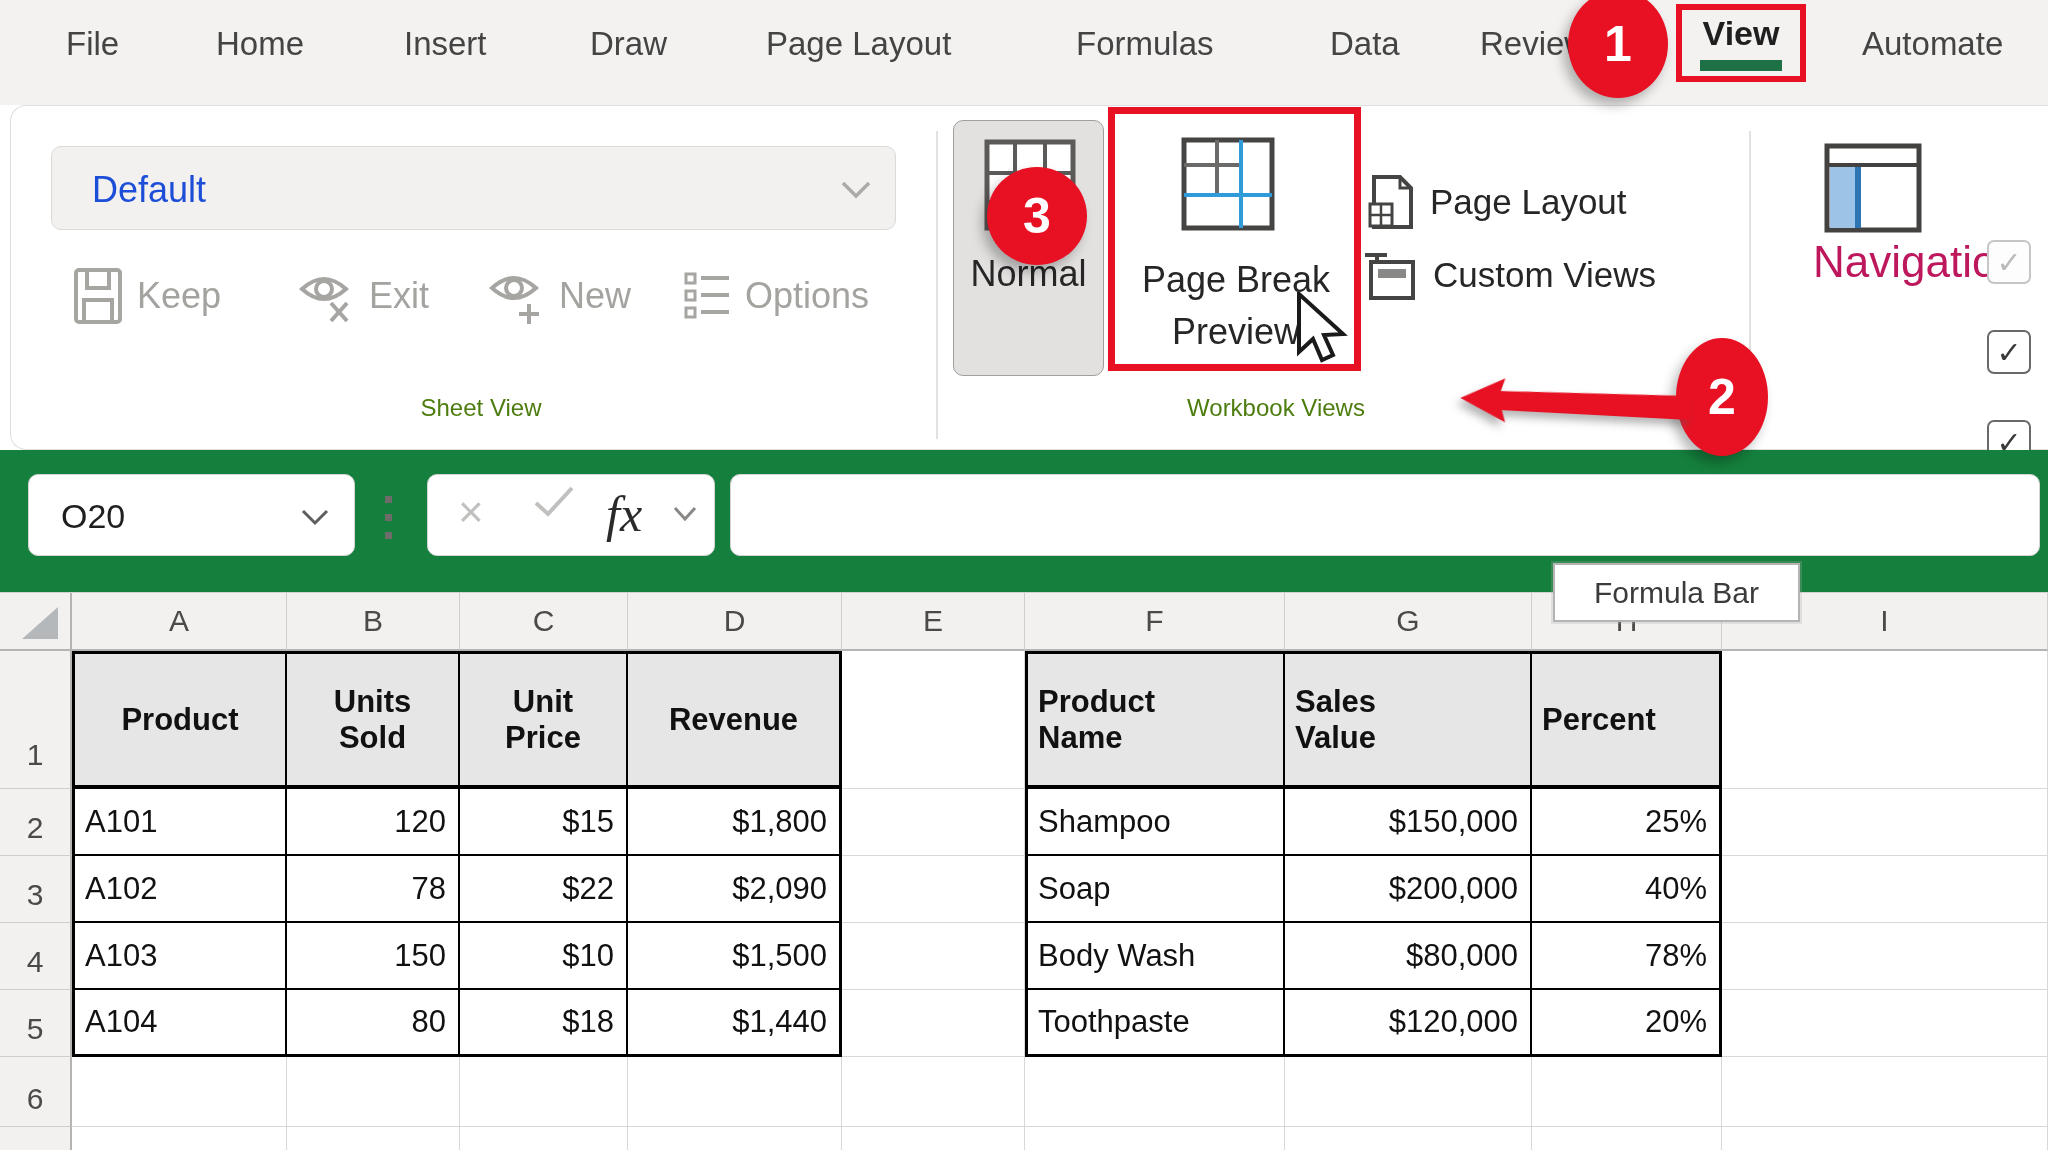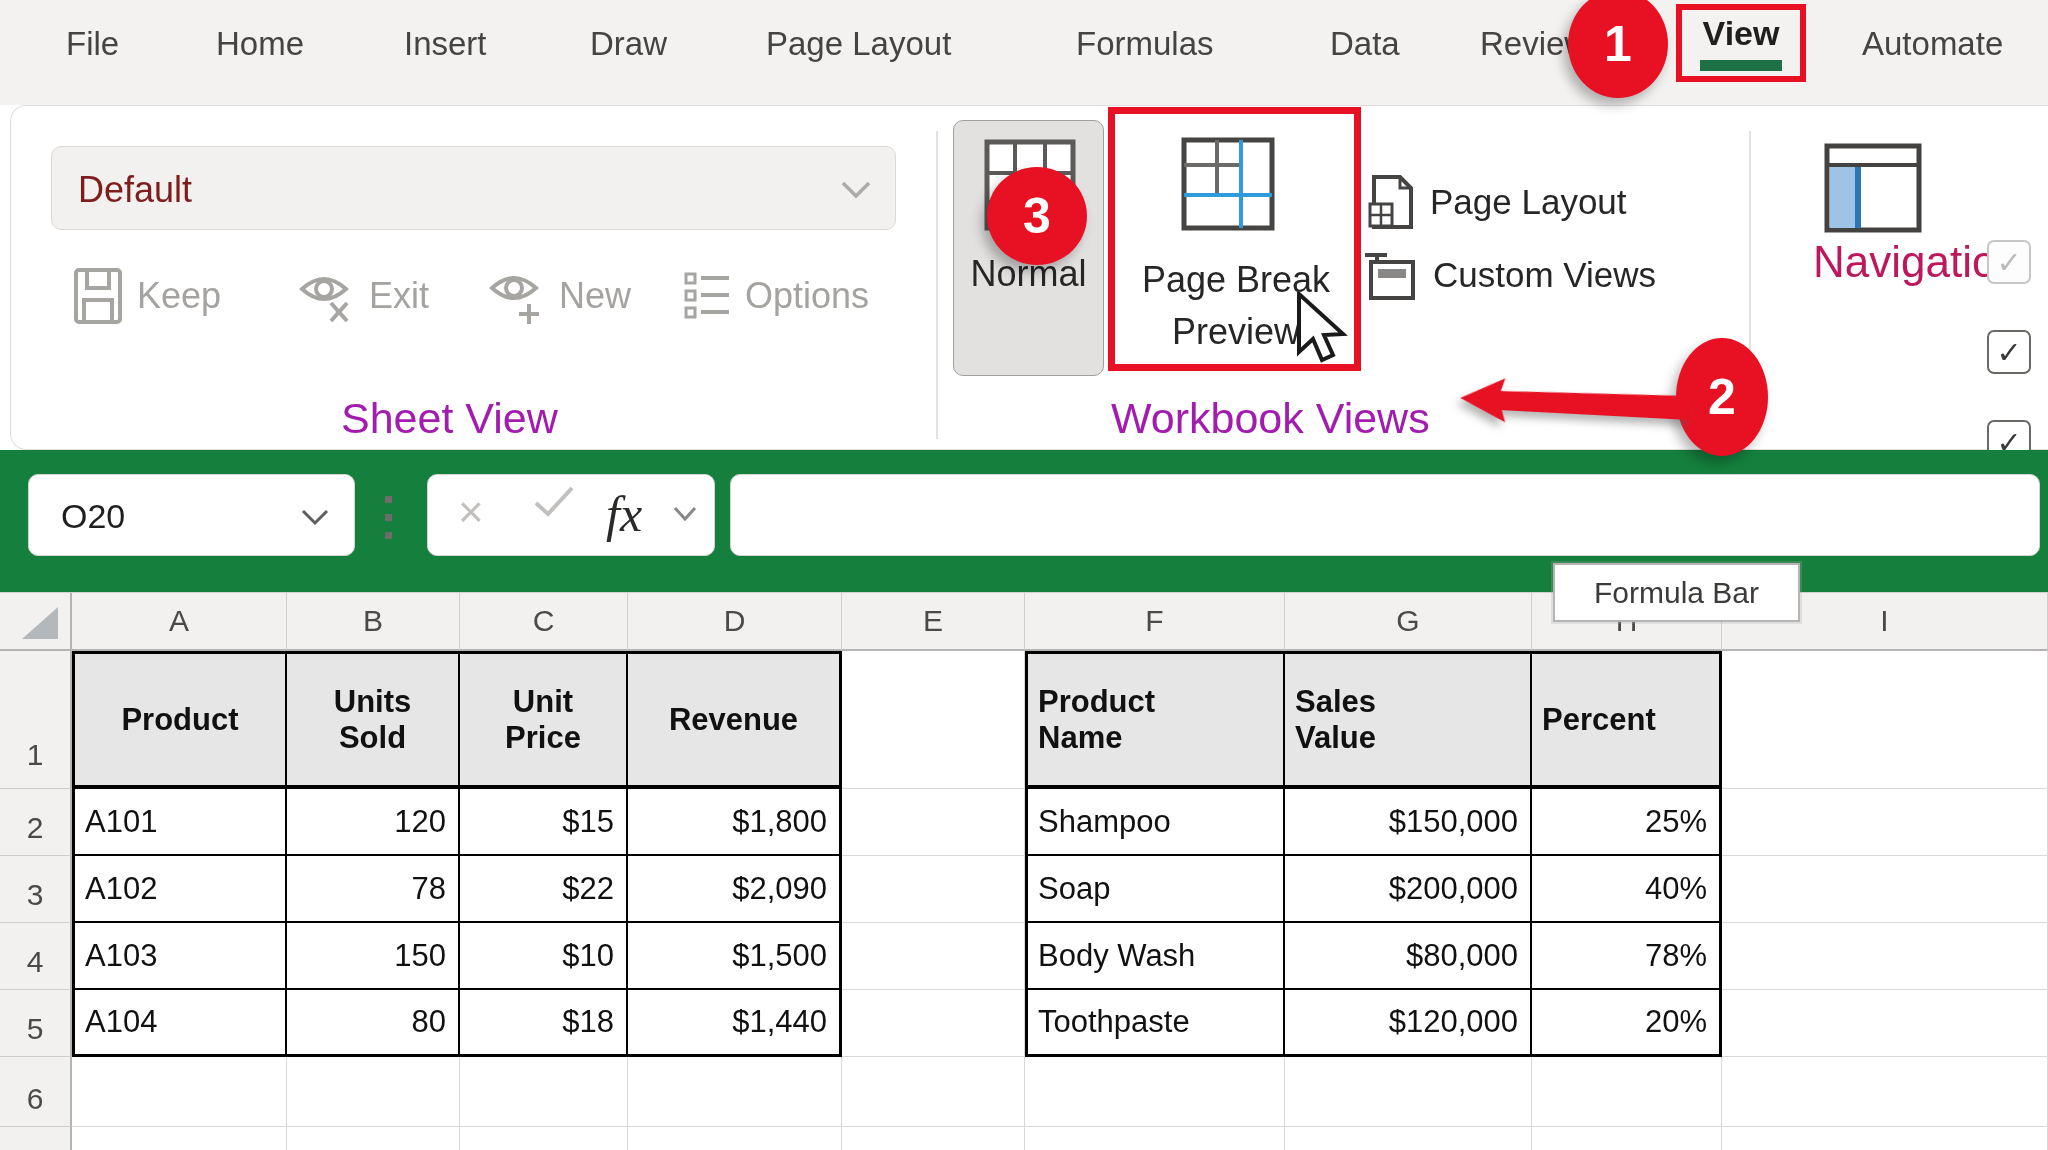--- a/index.html
+++ b/index.html
@@ -13,24 +13,24 @@
   .menu-item { position:absolute; top:22px; height:44px; line-height:44px; font-size:33px; color:#444; white-space:nowrap; }
   .view-box { position:absolute; left:1676px; top:4px; width:130px; height:78px; border:6px solid #e81123; z-index:40; }
   .view-label { position:absolute; left:0; top:4px; width:118px; text-align:center; font-size:34px; font-weight:bold; color:#1f1f1f; }
   .green-underline { position:absolute; left:18px; bottom:5px; width:82px; height:11px; background:#1e7145; }
   
   .ribbon { position:absolute; left:10px; top:105px; width:2038px; height:345px; background:#fff;
             border:1.5px solid #e0dedc; border-right:none; border-radius:16px 0 0 16px; }
   .rib-divider { position:absolute; top:25px; width:2px; height:308px; background:#e3e1df; }
   .dropdown { position:absolute; left:40px; top:40px; width:845px; height:84px; background:#f2f1f0;
               border:1.5px solid #dcdad8; border-radius:10px; }
-  .dropdown-text { position:absolute; left:26px; top:22px; font-size:36px; color:#7f1d1d; }
+  .dropdown-text { position:absolute; left:40px; top:22px; font-size:36px; color:#1d4ed8; }
   .dd-chev { position:absolute; right:22px; top:30px; }
   .gray-btn { position:absolute; top:158px; height:64px; display:flex; align-items:center; gap:14px; color:#a5a3a0; font-size:36px; }
-  .group-label { position:absolute; top:288px; font-size:43px; color:#a21caf; text-align:left; }
+  .group-label { position:absolute; top:288px; font-size:24px; color:#4d7c0f; text-align:center; }
   
   .normal-btn { position:absolute; left:942px; top:14px; width:151px; height:256px; background:#e3e1e0;
                 border:1.5px solid #a19f9d; border-radius:10px; }
   .btn-label { position:absolute; width:100%; text-align:center; font-size:36px; color:#262626; }
   .pbp-area { position:absolute; left:1100px; top:3px; width:250px; height:262px; }
   .red-box-pbp { position:absolute; left:1097px; top:1px; width:253px; height:264px; border:7px solid #e81123; z-index:55; }
   .stack-item { position:absolute; display:flex; align-items:center; gap:16px; font-size:35px; color:#262626; }
   
   .nav-group { position:absolute; left:1802px; top:37px; width:120px; text-align:center; }
   .nav-label { margin-top:0; font-size:44px; color:#be185d; }

